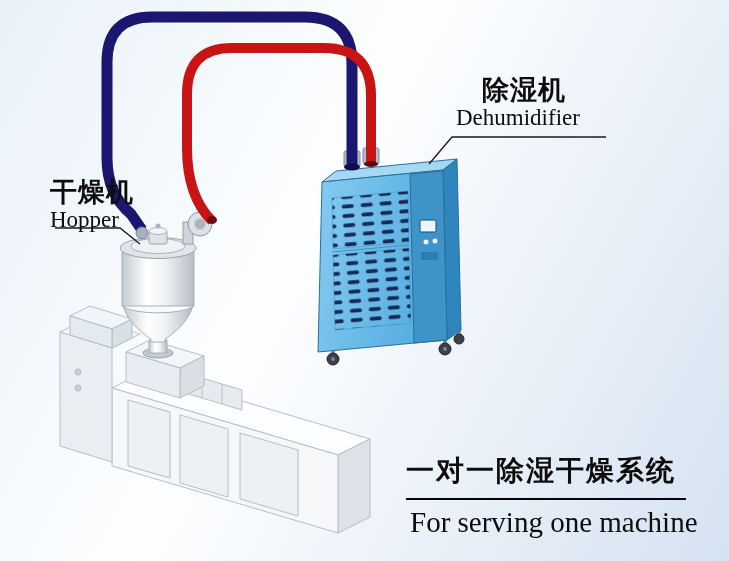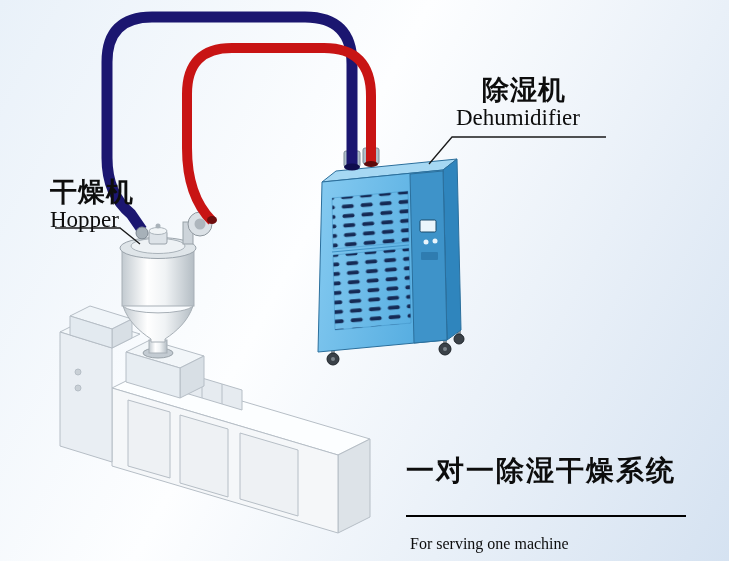--- a/index.html
+++ b/index.html
@@ -24,23 +24,23 @@
   .watermark{
     position:absolute;left:0;right:0;top:252px;text-align:center;
     font-size:42px;font-weight:bold;font-style:italic;letter-spacing:2px;
     color:var(--watermark-blue);
     text-shadow:-2px 0 2px #fff,2px 0 2px #fff,0 -2px 2px #fff,0 2px 2px #fff,
                 -1px -1px 0 #fff,1px -1px 0 #fff,-1px 1px 0 #fff,1px 1px 0 #fff,0 0 6px #fff;
   }
   .caption{position:absolute;left:406px;top:452px;}
   .caption .cn{
     display:inline-block;font-weight:bold;font-size:28px;letter-spacing:2px;color:#0d0d0d;
-    padding-bottom:25px;padding-right:10px;border-bottom:2px solid #000;
+    padding-bottom:8px;padding-right:10px;border-bottom:2px solid #000;
   }
-  .caption .en{font-family:"Liberation Serif","DejaVu Serif",serif;font-size:16px;color:#0d0d0d;margin-top:18px;margin-left:4px;}
+  .caption .en{font-family:"Liberation Serif","DejaVu Serif",serif;font-size:29px;color:#0d0d0d;margin-top:6px;margin-left:4px;}
 </style>
 </head>
 <body>
 
 <div class="stage">
 
   <svg class="scene" viewBox="0 0 729 561">
     <defs>
       <pattern id="vents" width="19" height="9.5" patternUnits="userSpaceOnUse" patternTransform="rotate(-4.5)">
         <rect x="1.5" y="3" width="12" height="3.8" rx="1.8" fill="var(--vent-slot)"></rect>

